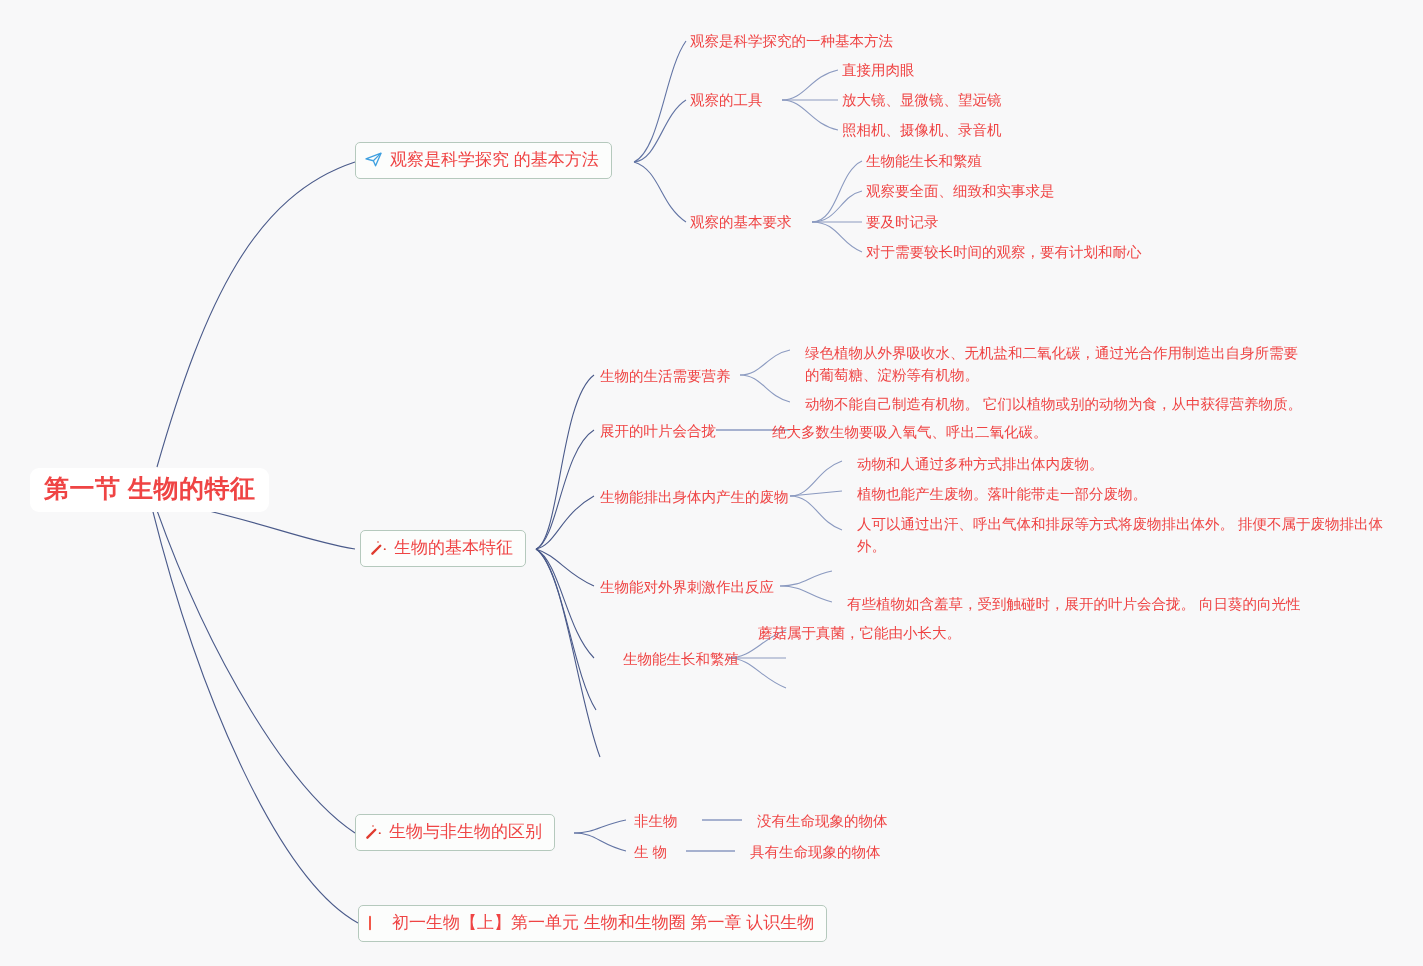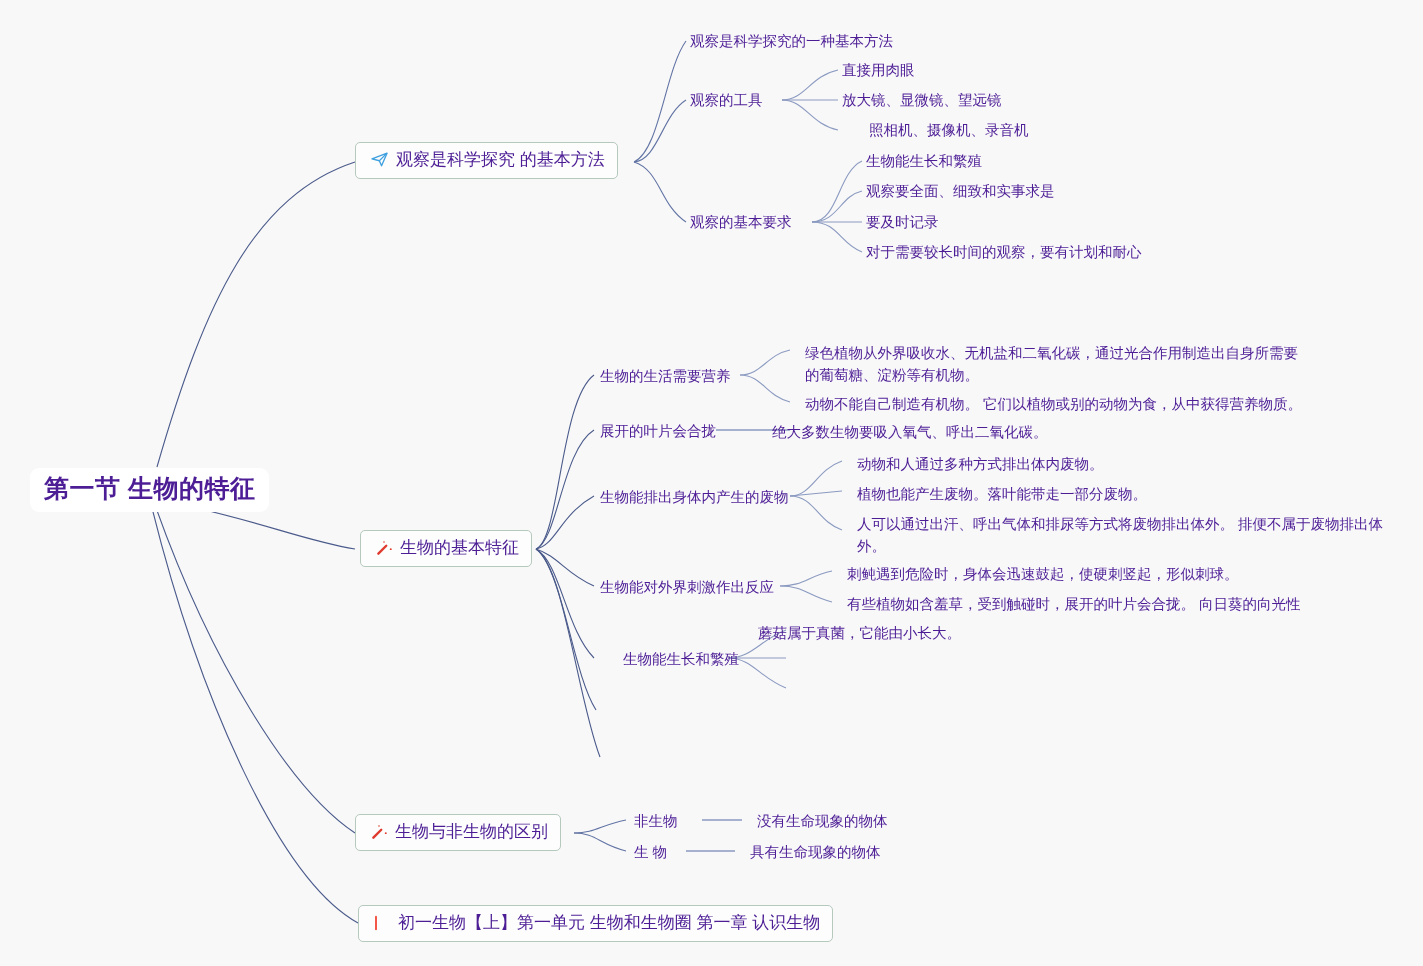--- a/index.html
+++ b/index.html
@@ -17,21 +17,21 @@
   }
   #links {
     position: absolute;
     top: 0; left: 0;
     width: 1423px; height: 966px;
     pointer-events: none;
   }
   .node {
     position: absolute;
     white-space: nowrap;
-    color: #4c1d95;
+    color: #ef4444;
   }
 
   
   .root {
     font-size: 25px;
     font-weight: bold;
     letter-spacing: .5px;
     background: #ffffff;
     border-radius: 9px;
     padding: 7px 14px 9px 14px;
@@ -40,21 +40,21 @@
 
   
   .branch {
     display: flex;
     align-items: center;
     gap: 7px;
     font-size: 17px;
     background: #fcfdfc;
     border: 1px solid #b5c9bd;
     border-radius: 5px;
-    padding: 7px 12px 8px 14px;
+    padding: 7px 12px 8px 8px;
     line-height: 1.15;
   }
   .branch .ico { display: inline-flex; align-items: center; }
 
   
   .t2 { font-size: 14.5px; line-height: 1.45; }
   .t3 { font-size: 14.5px; line-height: 1.55; white-space: normal; }
   .t3.wide { width: 505px; }
   .t3.wider { width: 540px; }
 
@@ -154,21 +154,21 @@
     </span>
     <span>观察是科学探究 的基本方法</span>
   </div>
 
   <div class="node t2" style="left:690px; top:31px;">观察是科学探究的一种基本方法</div>
 
   <div class="node t2" style="left:690px; top:90px;">观察的工具</div>
 
   <div class="node t2" style="left:842px; top:60px;">直接用肉眼</div>
   <div class="node t2" style="left:842px; top:90px;">放大镜、显微镜、望远镜</div>
-  <div class="node t2" style="left:869px; top:120px;">照相机、摄像机、录音机</div>
+  <div class="node t2" style="left:842px; top:120px;">照相机、摄像机、录音机</div>
 
   <div class="node t2" style="left:690px; top:212px;">观察的基本要求</div>
 
   <div class="node t2" style="left:866px; top:151px;">生物能生长和繁殖</div>
   <div class="node t2" style="left:866px; top:181px;">观察要全面、细致和实事求是</div>
   <div class="node t2" style="left:866px; top:212px;">要及时记录</div>
   <div class="node t2" style="left:866px; top:242px;">对于需要较长时间的观察，要有计划和耐心</div>
 
   <div class="node branch" style="left:360px; top:530px;">
     <span class="ico">
@@ -188,21 +188,20 @@
 
   <div class="node t2" style="left:600px; top:421px;">展开的叶片会合拢</div>
   <div class="node t3" style="left:772px; top:421px;">绝大多数生物要吸入氧气、呼出二氧化碳。</div>
 
   <div class="node t2" style="left:600px; top:487px;">生物能排出身体内产生的废物</div>
   <div class="node t3" style="left:857px; top:453px;">动物和人通过多种方式排出体内废物。</div>
   <div class="node t3" style="left:857px; top:483px;">植物也能产生废物。落叶能带走一部分废物。</div>
   <div class="node t3 wider" style="left:857px; top:513px;">人可以通过出汗、呼出气体和排尿等方式将废物排出体外。 排便不属于废物排出体外。</div>
 
   <div class="node t2" style="left:600px; top:577px;">生物能对外界刺激作出反应</div>
-  <div class="node t3" style="left:847px; top:563px;">刺鲀遇到危险时，身体会迅速鼓起，使硬刺竖起，形似刺球。</div>
   <div class="node t3" style="left:847px; top:593px;">有些植物如含羞草，受到触碰时，展开的叶片会合拢。 向日葵的向光性</div>
 
   <div class="node t2" style="left:600px; top:649px;margin-left:23px;">生物能生长和繁殖</div>
   <div class="node t3" style="left:758px; top:622px;">蘑菇属于真菌，它能由小长大。</div>
 
   <div class="node branch" style="left:355px; top:814px;">
     <span class="ico">
       <svg width="18" height="18" viewBox="0 0 24 24">
         <path d="M4.5 19.5 L15 9" stroke="#e03b2f" stroke-width="3.2" stroke-linecap="round"></path>
         <path d="M17 4.5 L17.9 7.1 L20.5 8 L17.9 8.9 L17 11.5 L16.1 8.9 L13.5 8 L16.1 7.1 Z" fill="#e03b2f"></path>

